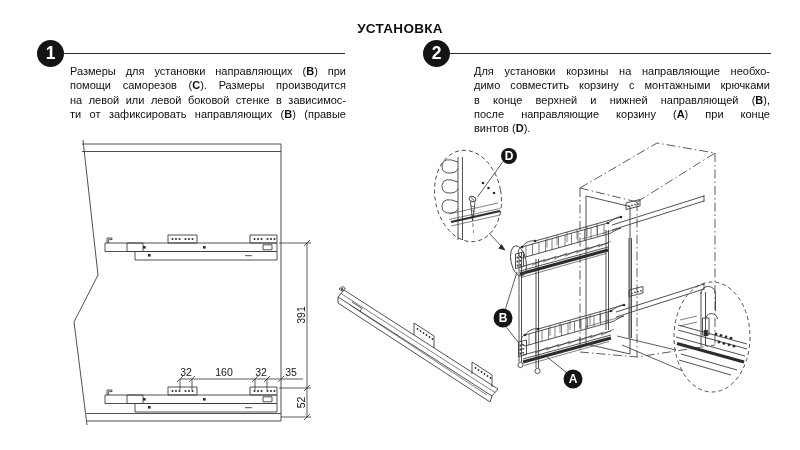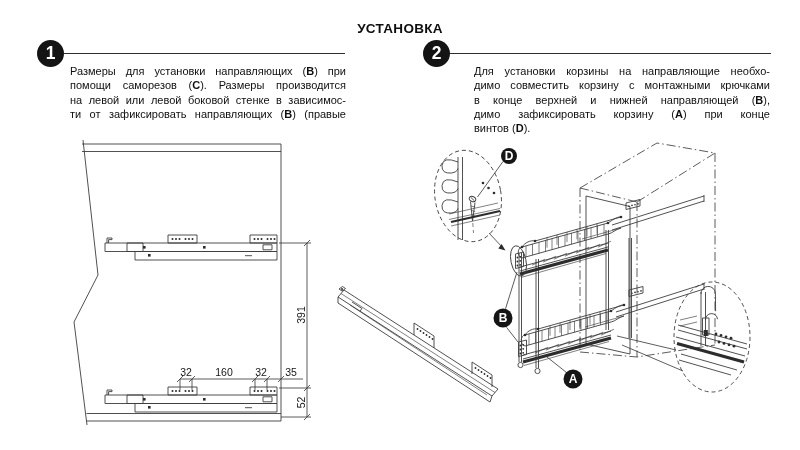--- a/index.html
+++ b/index.html
@@ -48,21 +48,21 @@
       <div class="tl"><span>на левой или левой боковой стенке в зависимос-</span></div>
       <div class="tl"><span>ти от зафиксировать направляющих (</span><span class="b">B</span><span>) (правые</span></div>
     </div>
 
   <div id="badge2" class="badge">2</div>
   <div id="rule2" class="rule"></div>
   <div id="para2" class="para">
       <div class="tl"><span>Для установки корзины на направляющие необхо-</span></div>
       <div class="tl"><span>димо совместить корзину с монтажными крючками</span></div>
       <div class="tl"><span>в конце верхней и нижней направляющей (</span><span class="b">B</span><span>),</span></div>
-      <div class="tl"><span>димо зафиксировать корзину (</span><span class="b">A</span><span>) при конце</span></div>
+      <div class="tl"><span>после направляющие корзину (</span><span class="b">A</span><span>) при конце</span></div>
       <div class="tl last"><span>винтов (</span><span class="b">D</span><span>).</span></div>
     </div>
 
   <svg class="diagrams" viewBox="0 135 800 315">
     <defs>
 
       <g id="slide">
         <path class="ln" d="M2,0 V-5 H7 V-3.4 H3.6 V0"></path>
         <rect class="ln" x="0" y="0" width="172" height="8.5"></rect>
         <rect class="ln" x="22" y="0" width="16" height="8.5"></rect>

